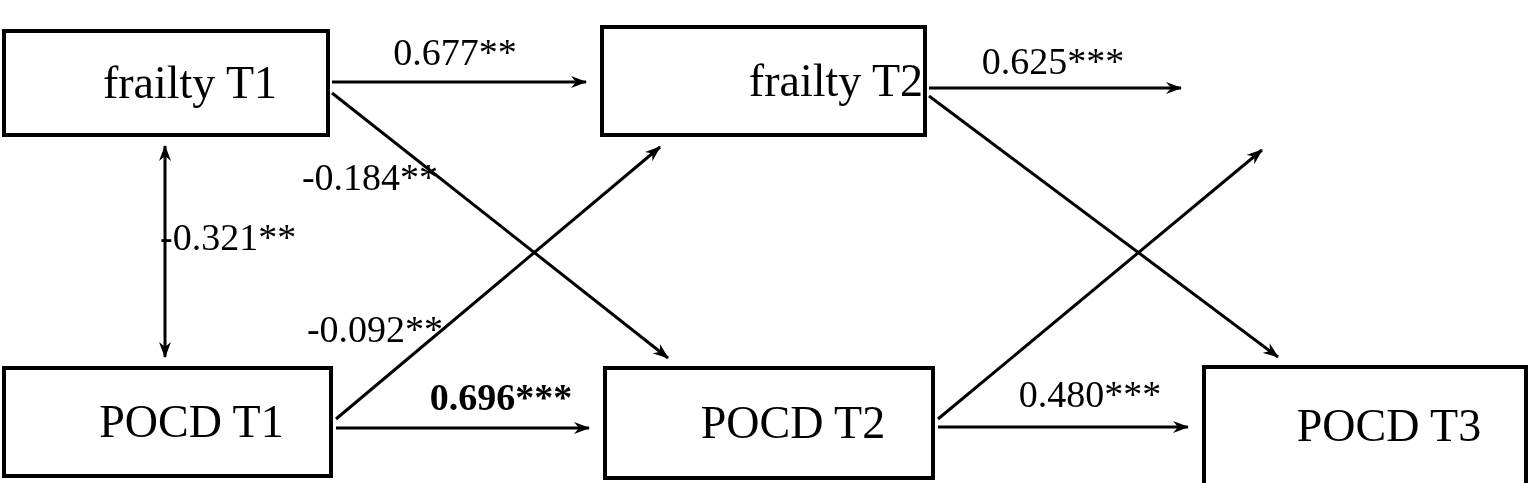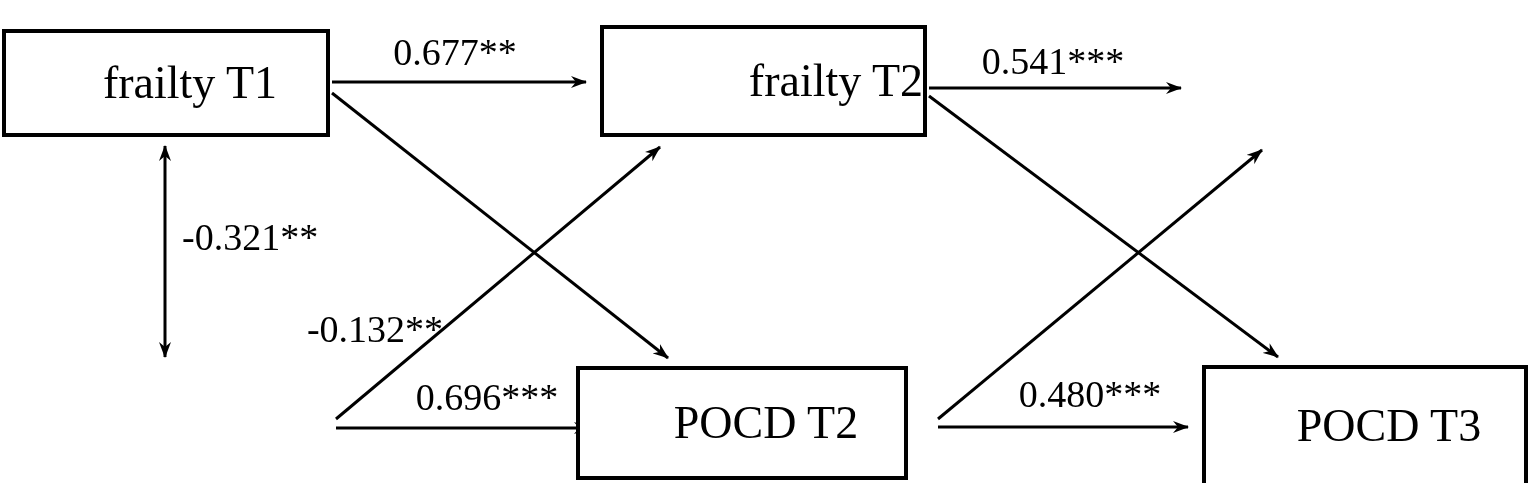--- a/index.html
+++ b/index.html
@@ -75,27 +75,31 @@
     <line x1="165" y1="255" x2="165" y2="146" marker-end="url(#arrowhead)"></line>
     <line x1="165" y1="255" x2="165" y2="357" marker-end="url(#arrowhead)"></line>
   </svg>
 
   <div class="node" style="left:2px; top:29px; width:328px; height:108px;">
     <span>frailty T1</span>
   </div>
   <div class="node" style="left:600px; top:25px; width:327px; height:112px;justify-content:flex-end;">
     <span>frailty T2</span>
   </div>
-  <div class="node" style="left:576px; top:366px; width:332px; height:114px;">
+  <div class="node" style="left:2px; top:366px; width:331px; height:112px;">
+    <span>POCD T1</span>
+  </div>
+  <div class="node" style="left:603px; top:366px; width:332px; height:114px;">
     <span>POCD T2</span>
   </div>
   <div class="node" style="left:1202px; top:365px; width:326px; height:122px;">
     <span>POCD T3</span>
   </div>
 
   <span class="edge-label" style="left:455px; top:52px;">0.677**</span>
-  <span class="edge-label" style="left:1053px; top:61px;">0.541***</span>
-  <span class="edge-label" style="left:487px; top:397px;">0.696***</span>
+  <span class="edge-label" style="left:1053px; top:61px;">0.625***</span>
+  <span class="edge-label" style="left:501px; top:397px;font-weight:bold;">0.696***</span>
   <span class="edge-label" style="left:1090px; top:394px;text-align:right;">0.480***</span>
-  <span class="edge-label" style="left:375px; top:329px;">-0.132**</span>
-  <span class="edge-label left-anchored" style="left:182px; top:237px;">-0.321**</span>
+  <span class="edge-label" style="left:370px; top:177px;">-0.184**</span>
+  <span class="edge-label" style="left:375px; top:329px;">-0.092**</span>
+  <span class="edge-label left-anchored" style="left:160px; top:237px;">-0.321**</span>
 
 </div>
 
 </body></html>

